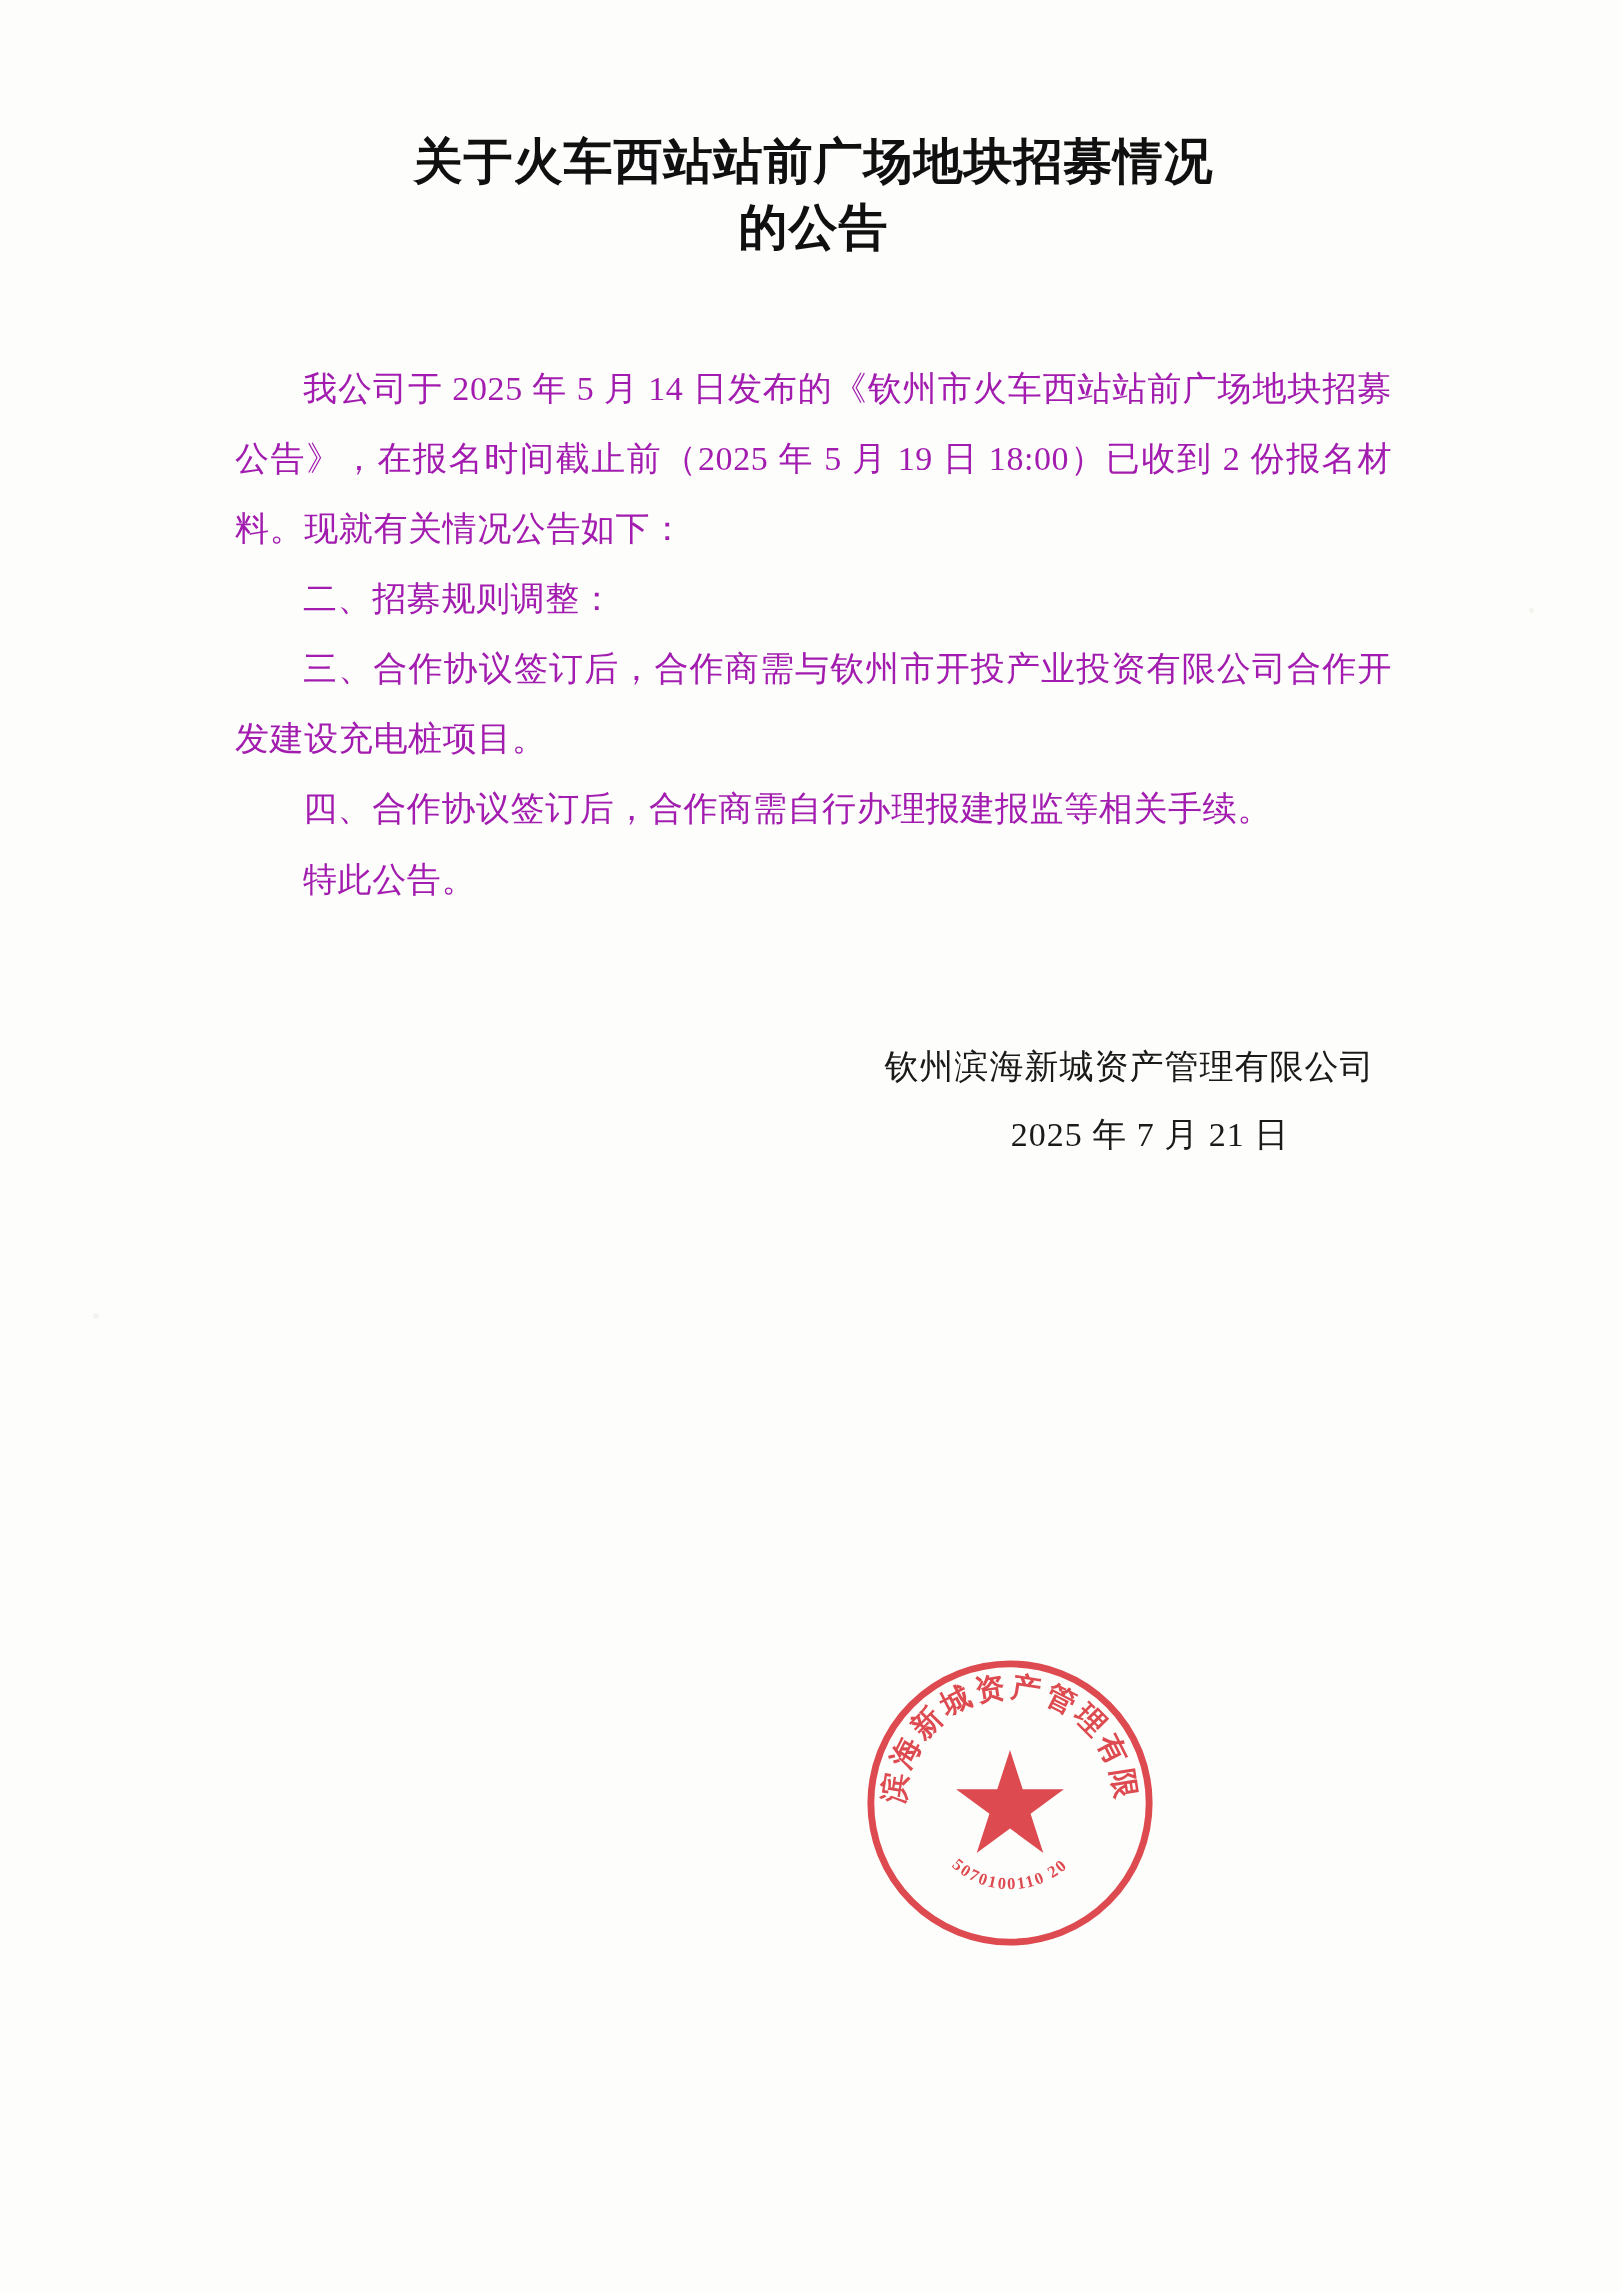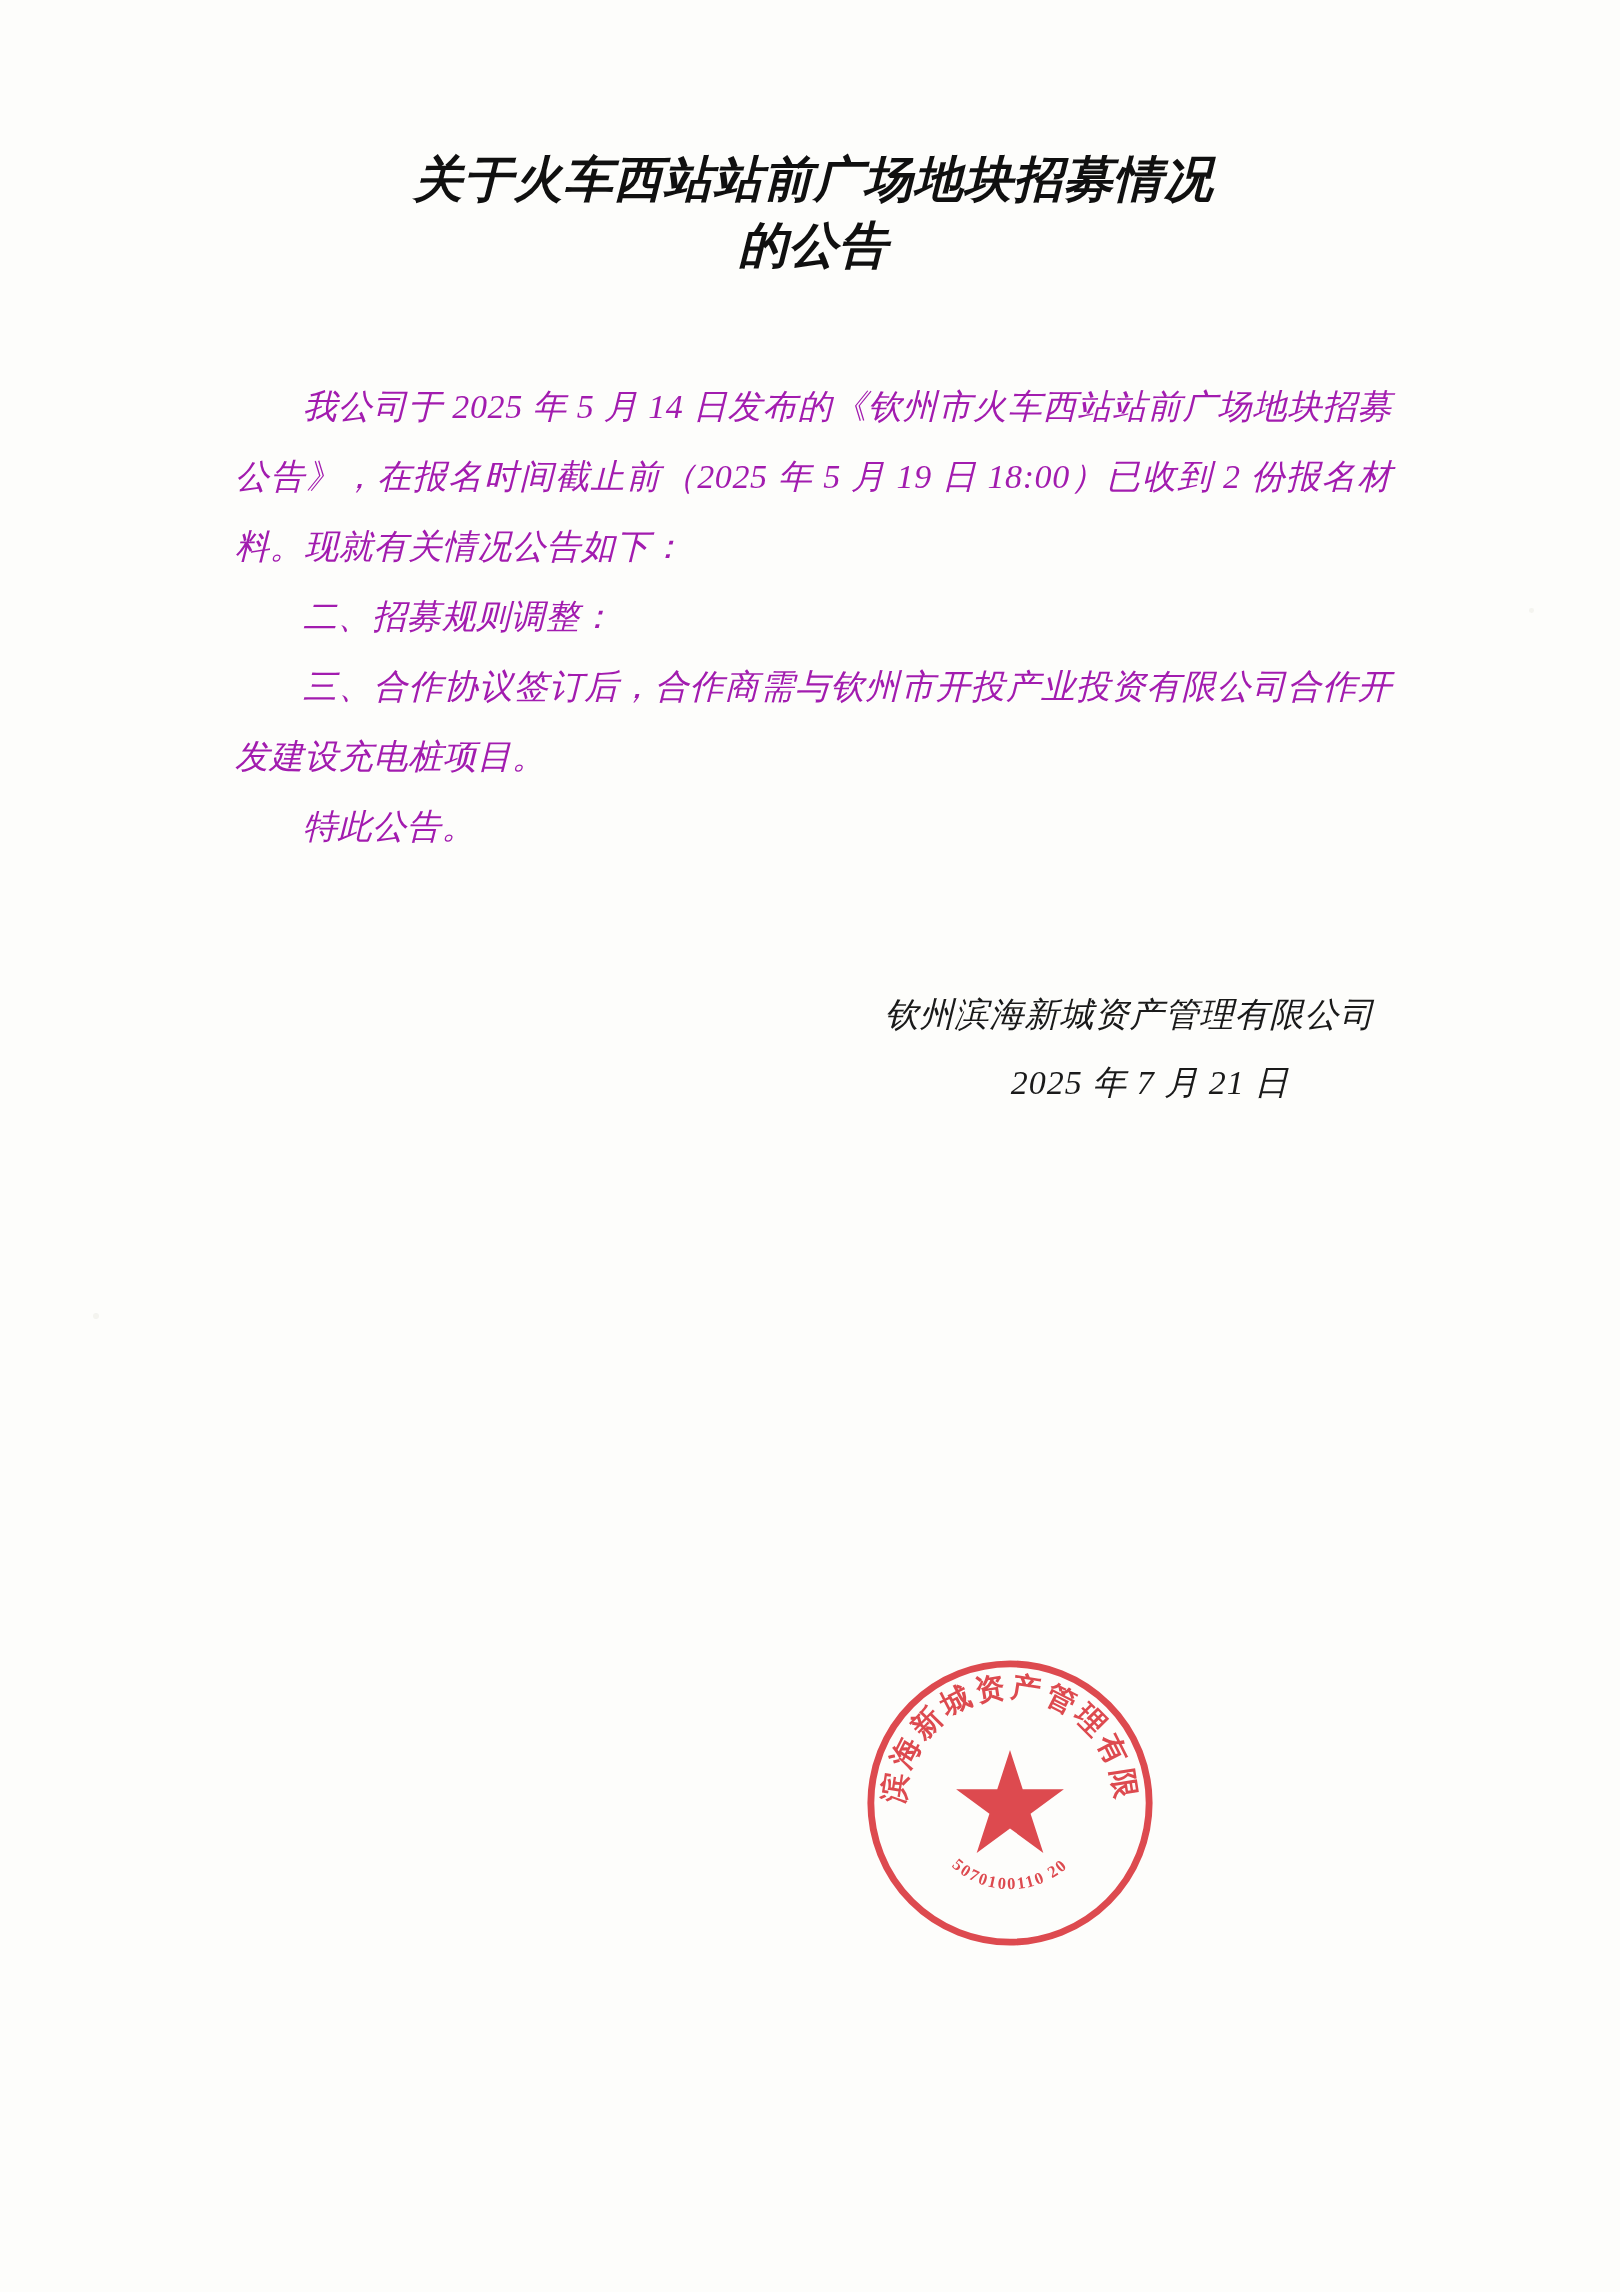--- a/index.html
+++ b/index.html
@@ -16,23 +16,22 @@
     overflow: hidden;
   }
   .page {
     position: absolute;
     inset: 0;
     background: #fdfdfb;
   }
   .doc {
     position: absolute;
     left: 235px;
-    top: 147px;
+    top: 129px;
     width: 1157px;
-    font-style: italic;
   }
   .title {
     text-align: center;
     font-weight: bold;
     font-size: 49px;
     line-height: 1.35;
     letter-spacing: 1px;
     color: #101010;
     font-family: "Liberation Serif", "DejaVu Serif", serif;
   }
@@ -107,20 +106,21 @@
 
     <div class="title">
       <span>关于火车西站站前广场地块招募情况</span>
       <span class="line2">的公告</span>
     </div>
 
     <div class="body-text">
       <p class="para">我公司于 2025 年 5 月 14 日发布的《钦州市火车西站站前广场地块招募公告》，在报名时间截止前（2025 年 5 月 19 日 18:00）已收到 2 份报名材料。现就有关情况公告如下：</p>
       <p class="para">二、招募规则调整：</p>
       <p class="para">三、合作协议签订后，合作商需与钦州市开投产业投资有限公司合作开发建设充电桩项目。</p>
+      <p class="para">四、合作协议签订后，合作商需自行办理报建报监等相关手续。</p>
       <p class="para">特此公告。</p>
     </div>
 
     <div class="sign-block">
       <span class="sign-line">钦州滨海新城资产管理有限公司</span>
       <span class="sign-date">2025 年 7 月 21 日</span>
     </div>
 
   </div>
 

